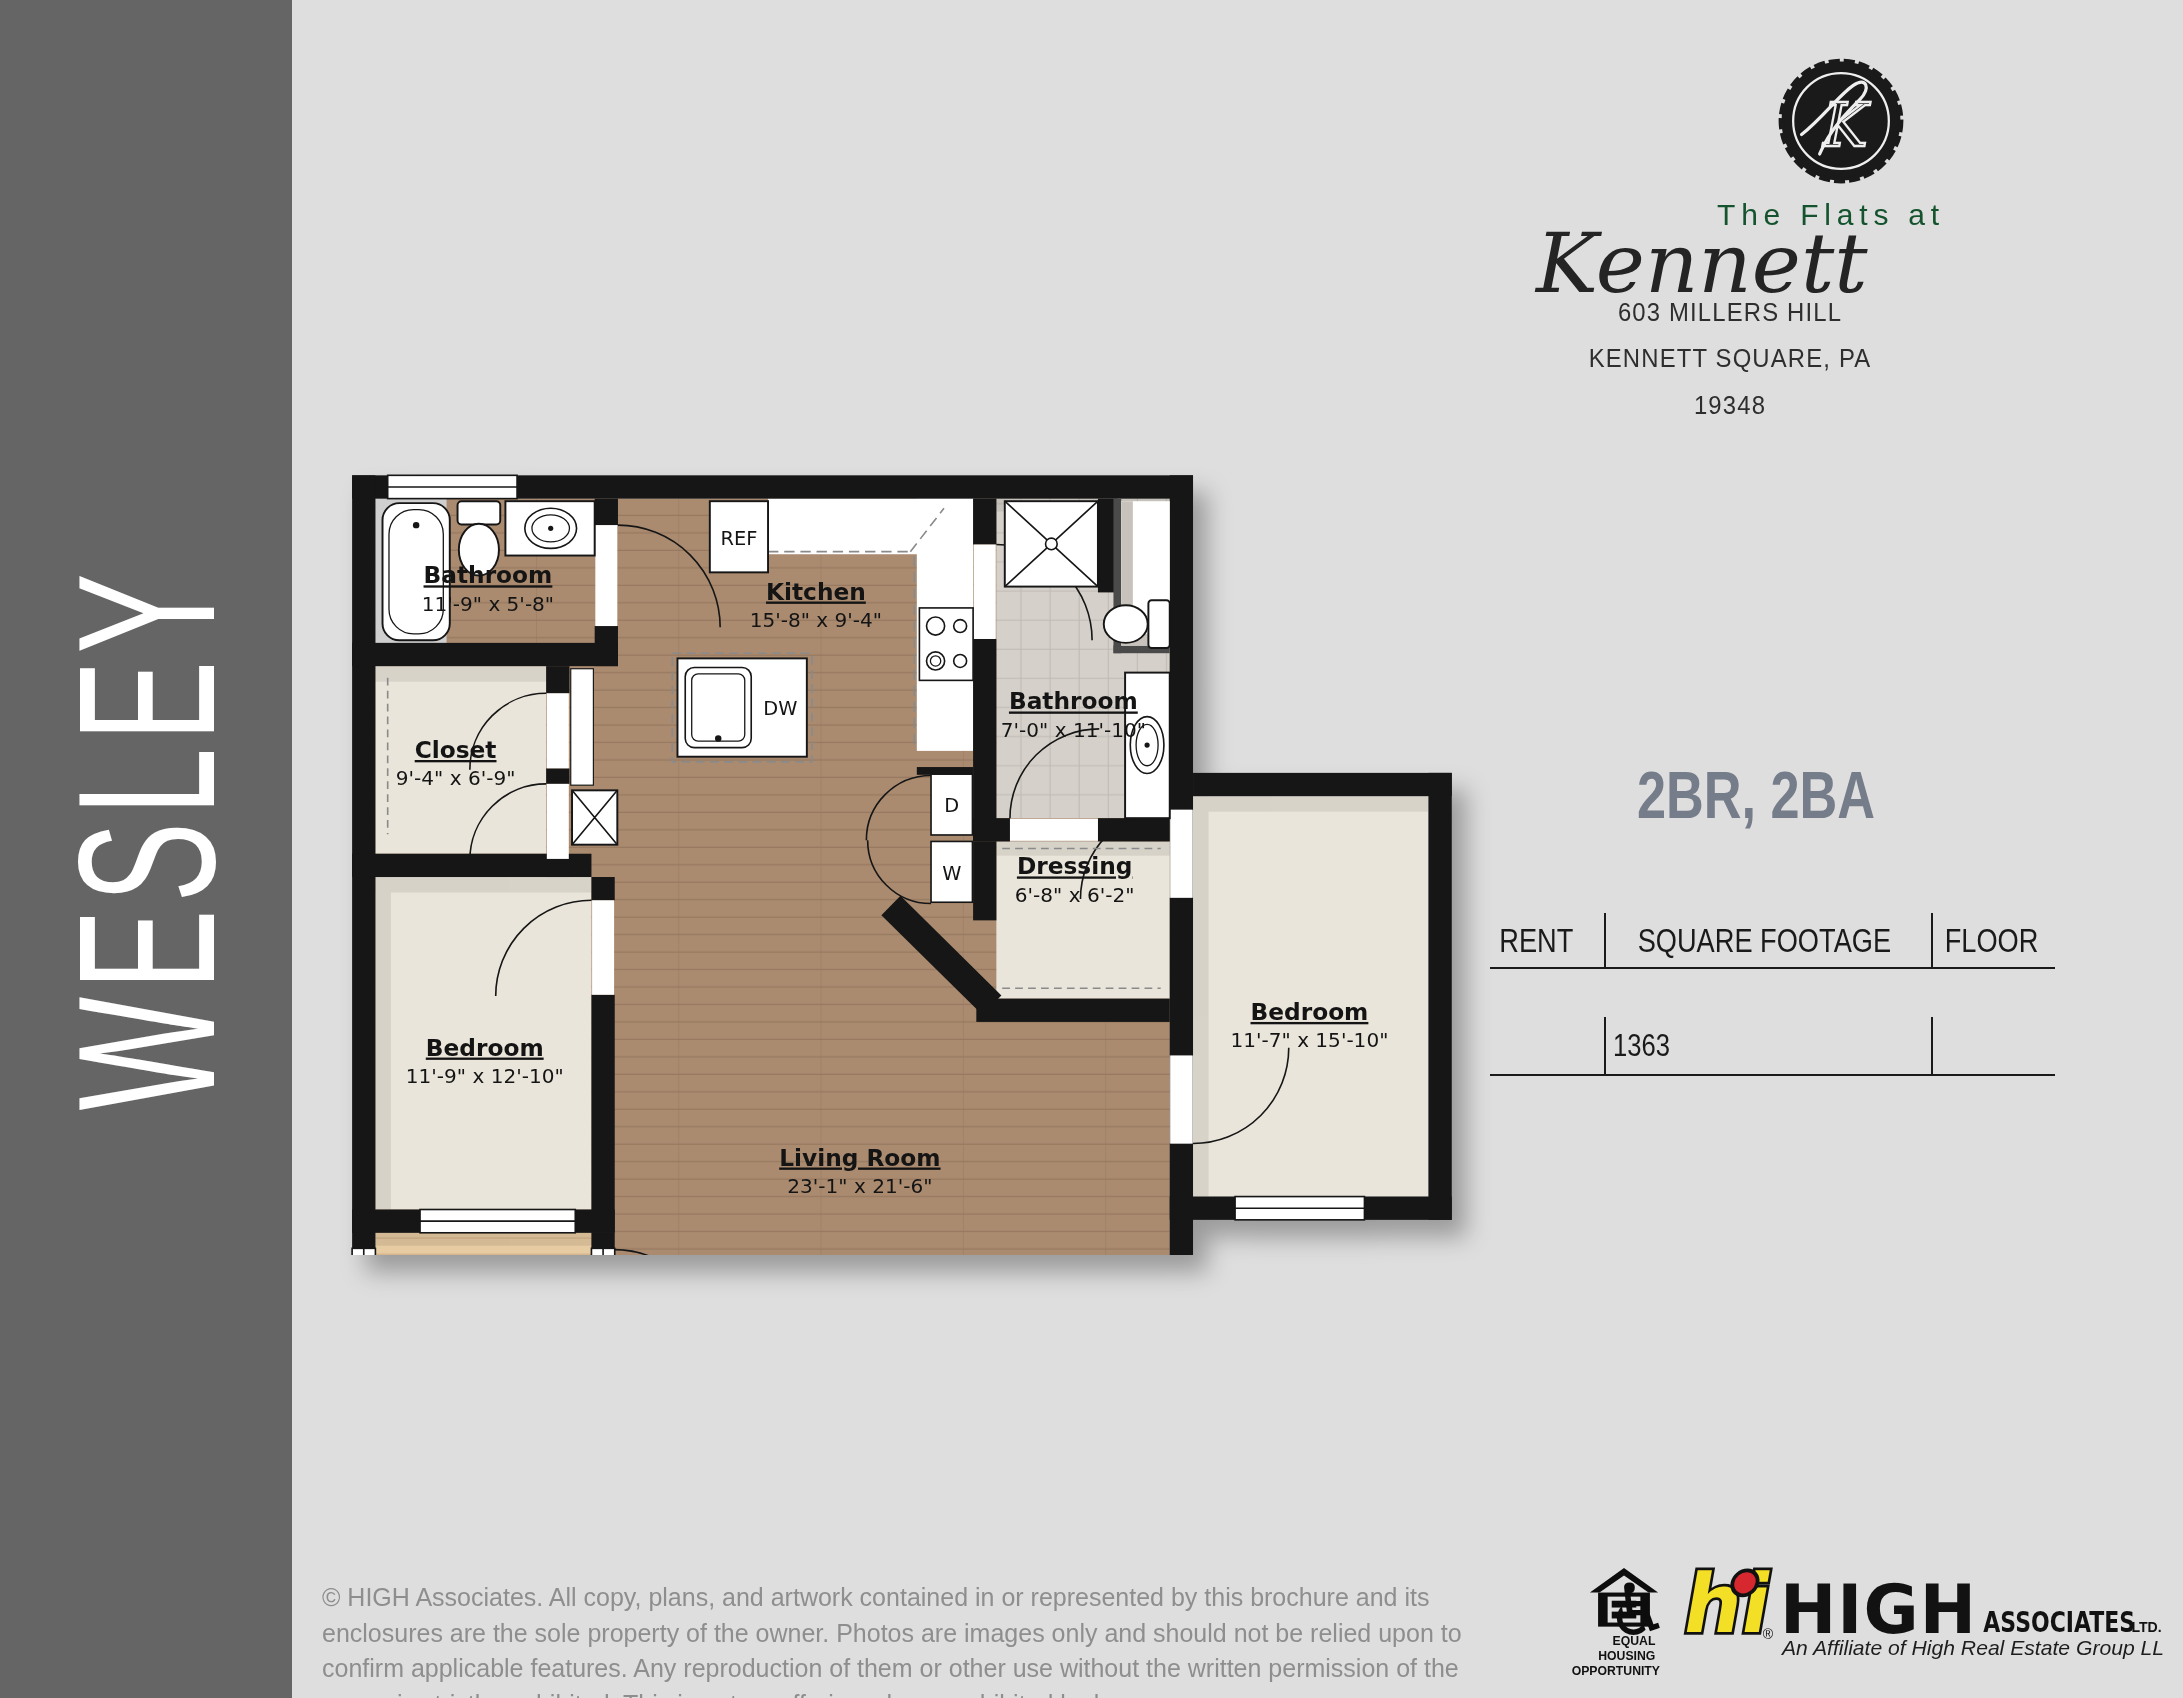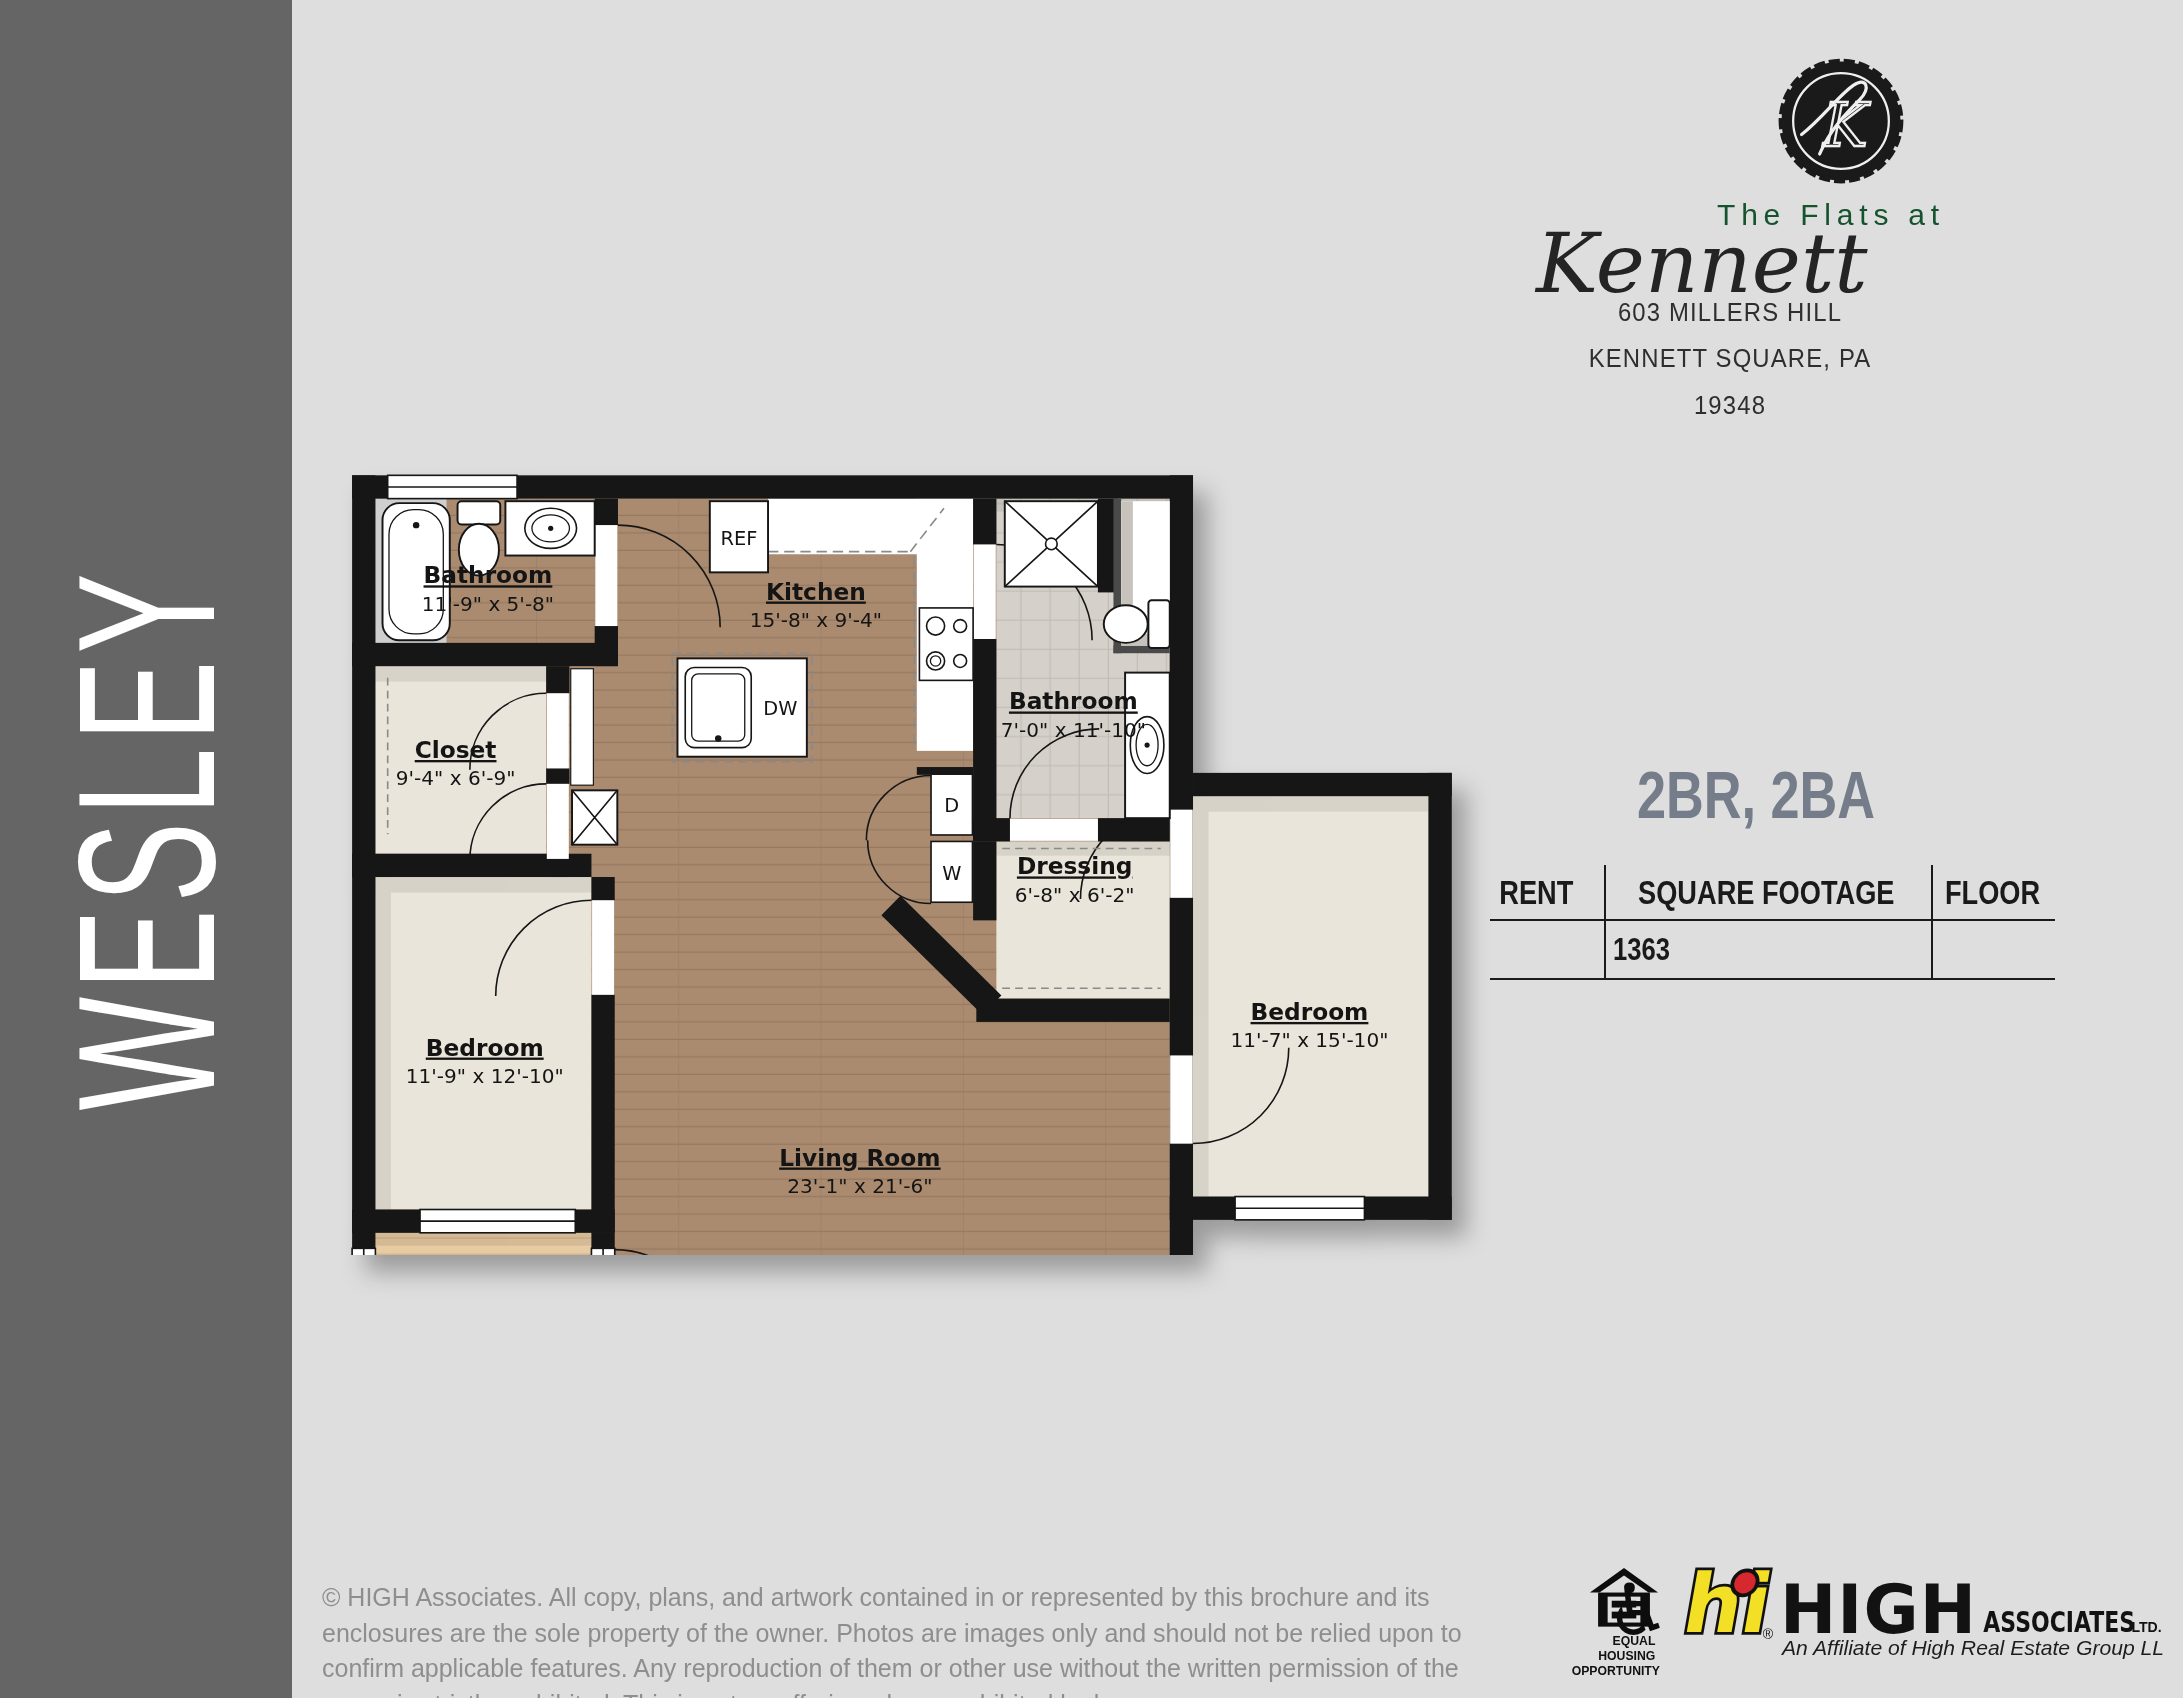--- a/index.html
+++ b/index.html
@@ -20,21 +20,21 @@
   .brand-script{left:1536px;top:215px;width:388px;font-size:83px;color:#242424;
                 font-family:"DejaVu Serif",serif;font-style:italic;font-weight:400;}
   .brand-address{left:1536px;top:289px;width:388px;text-align:center;color:#2e2e2e;font-weight:normal;}
   .brand-address .ln{font-size:26.5px;letter-spacing:1.3px;line-height:1.75;transform:scaleX(0.9);}
 
   
   .unit-heading{left:1562px;top:756px;width:388px;text-align:center;font-size:67px;font-weight:bold;
                 color:#767d8a;transform:scaleX(0.78);}
   .spec-table{left:1490px;top:865px;width:565px;display:grid;grid-template-columns:114px 329px 122px;
               color:#1a1a1a;}
-  .spec-table .cell{height:54px;display:flex;align-items:center;font-weight:bold;font-size:34px;}
+  .spec-table .cell{height:54px;display:flex;align-items:center;font-weight:normal;font-size:34px;margin-top:48px;}
   .spec-table .hdr{border-bottom:2.6px solid #1a1a1a;}
   .spec-table .mid{border-left:2.6px solid #1a1a1a;border-right:2.6px solid #1a1a1a;justify-content:flex-start;}
   .spec-table .val{height:57px;border-bottom:2.6px solid #1a1a1a;font-size:32px;}
   .spec-table .right{}
   .squeeze{display:inline-block;transform:scaleX(0.8);white-space:nowrap;}
 
   
   .plan{left:323px;top:446px;width:1132px;height:809px;
         filter:drop-shadow(14.2px 17px 11.6px rgba(0,0,0,0.30));}
 

